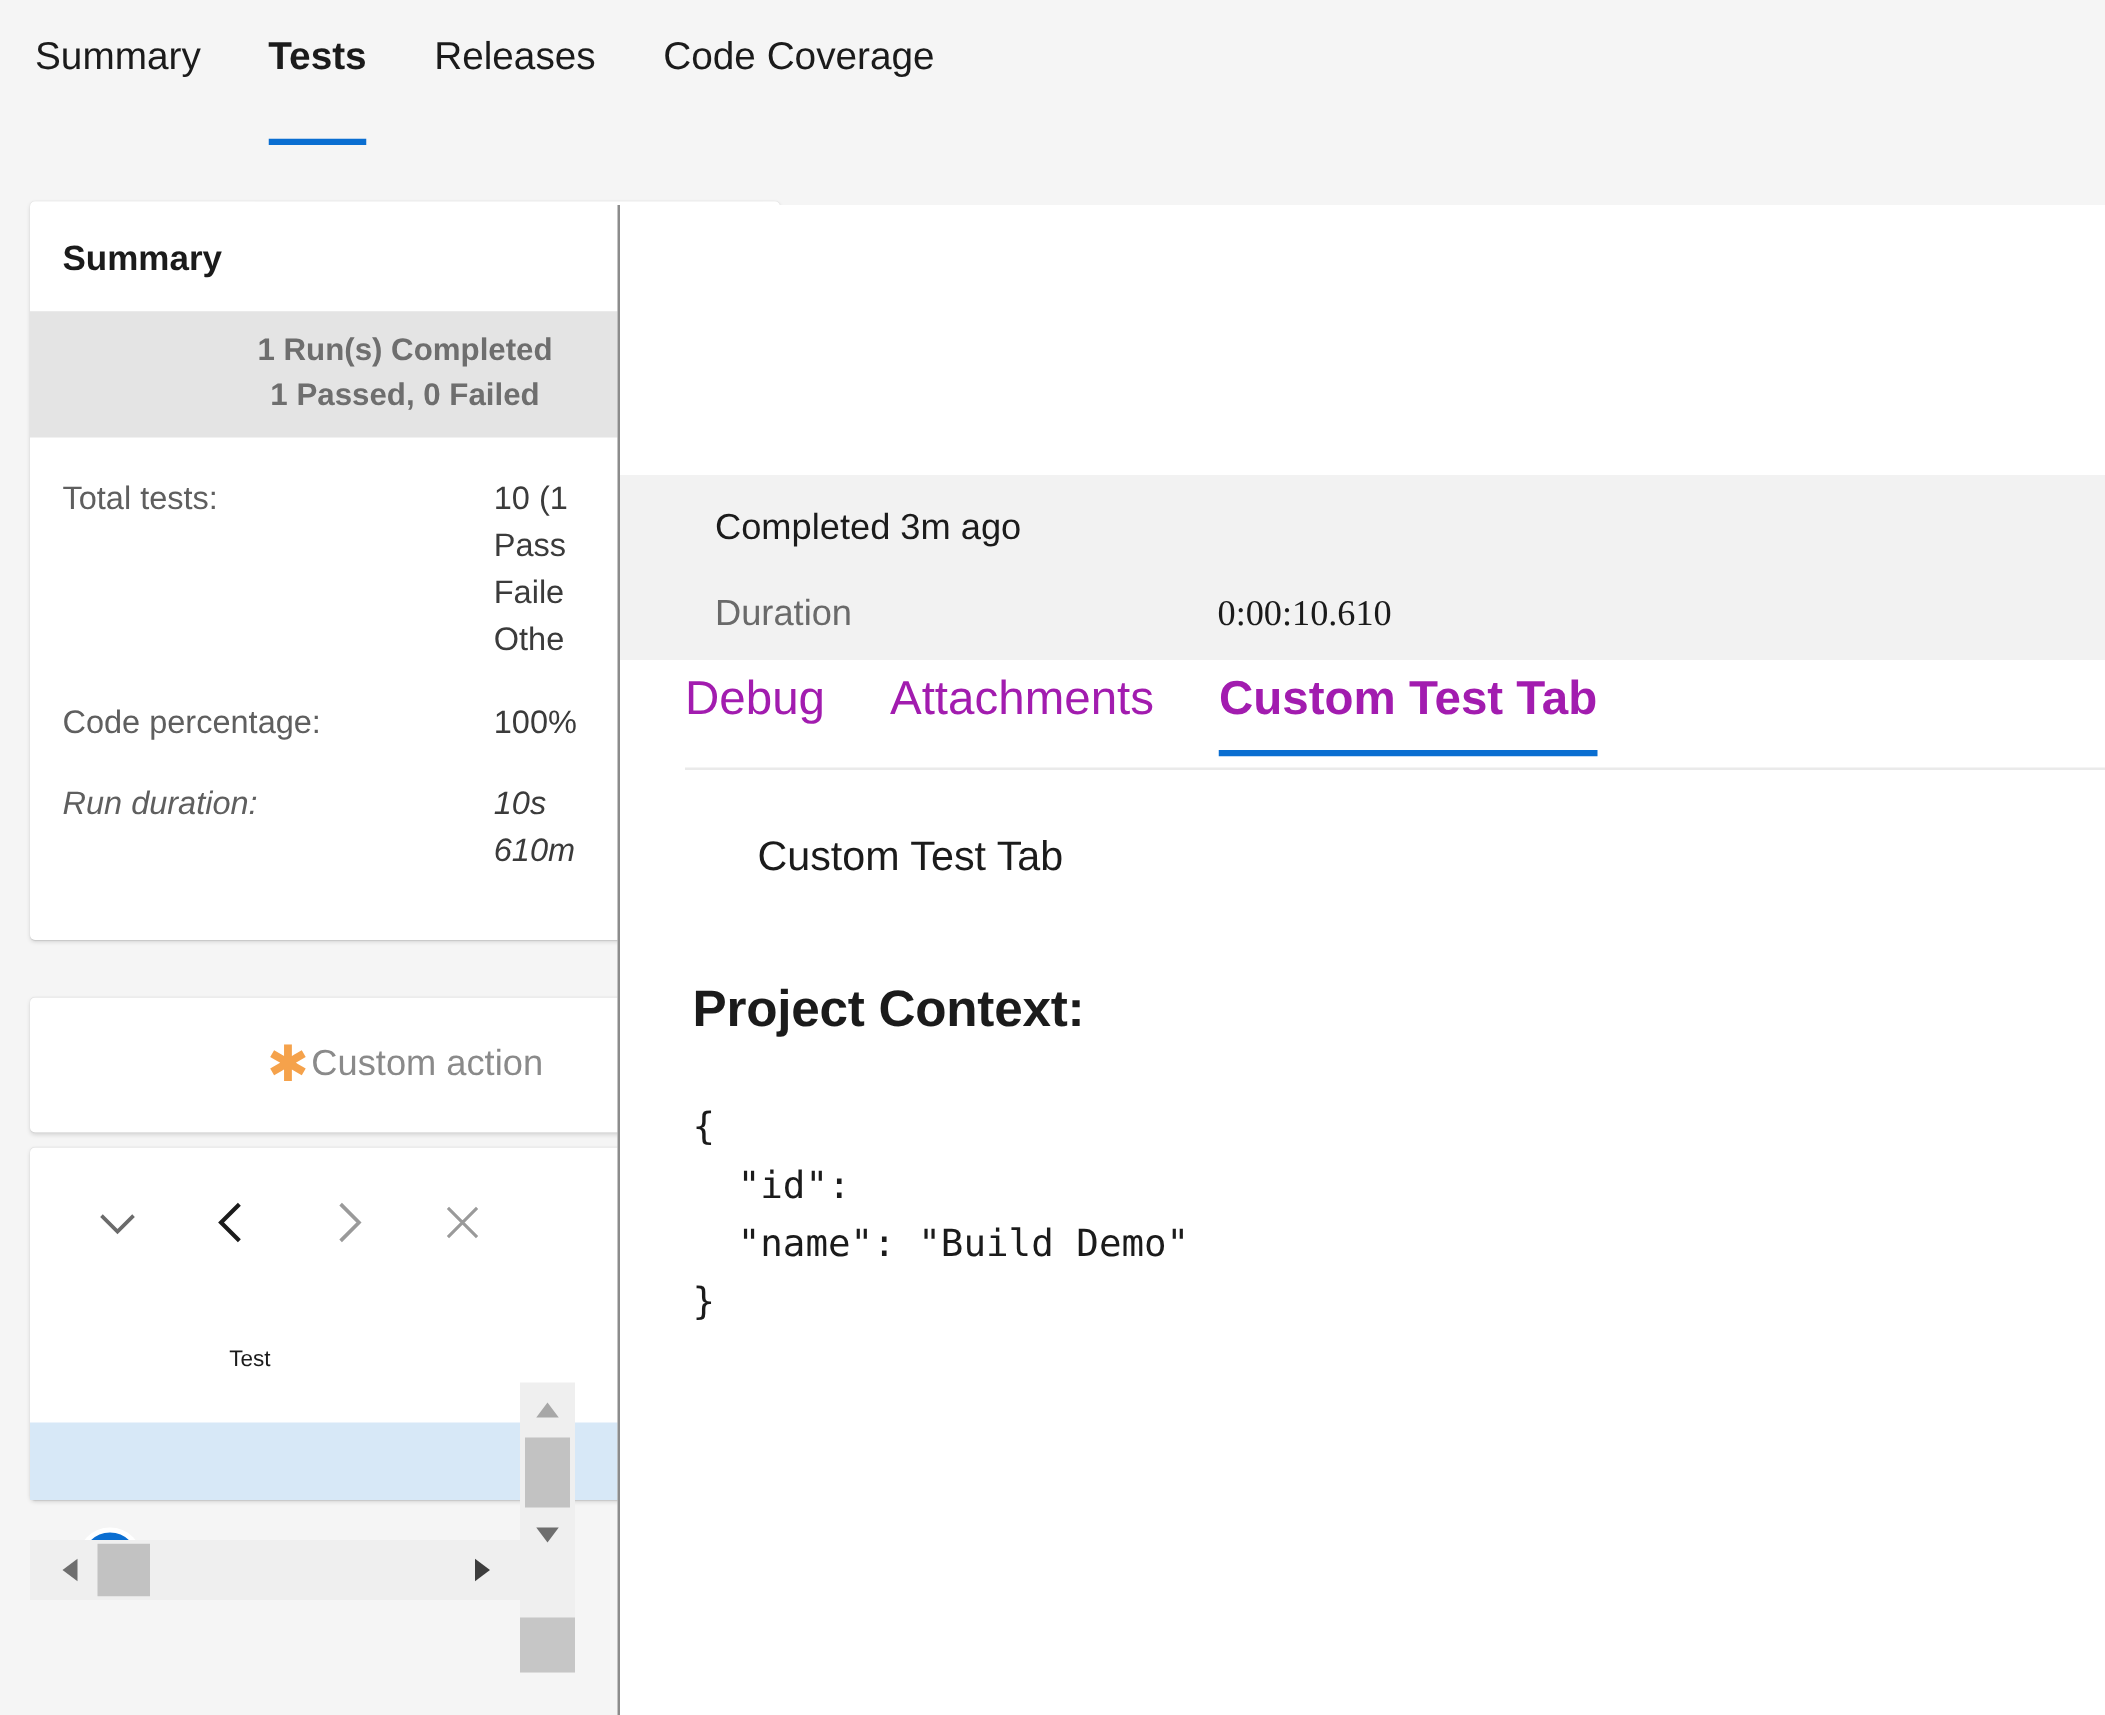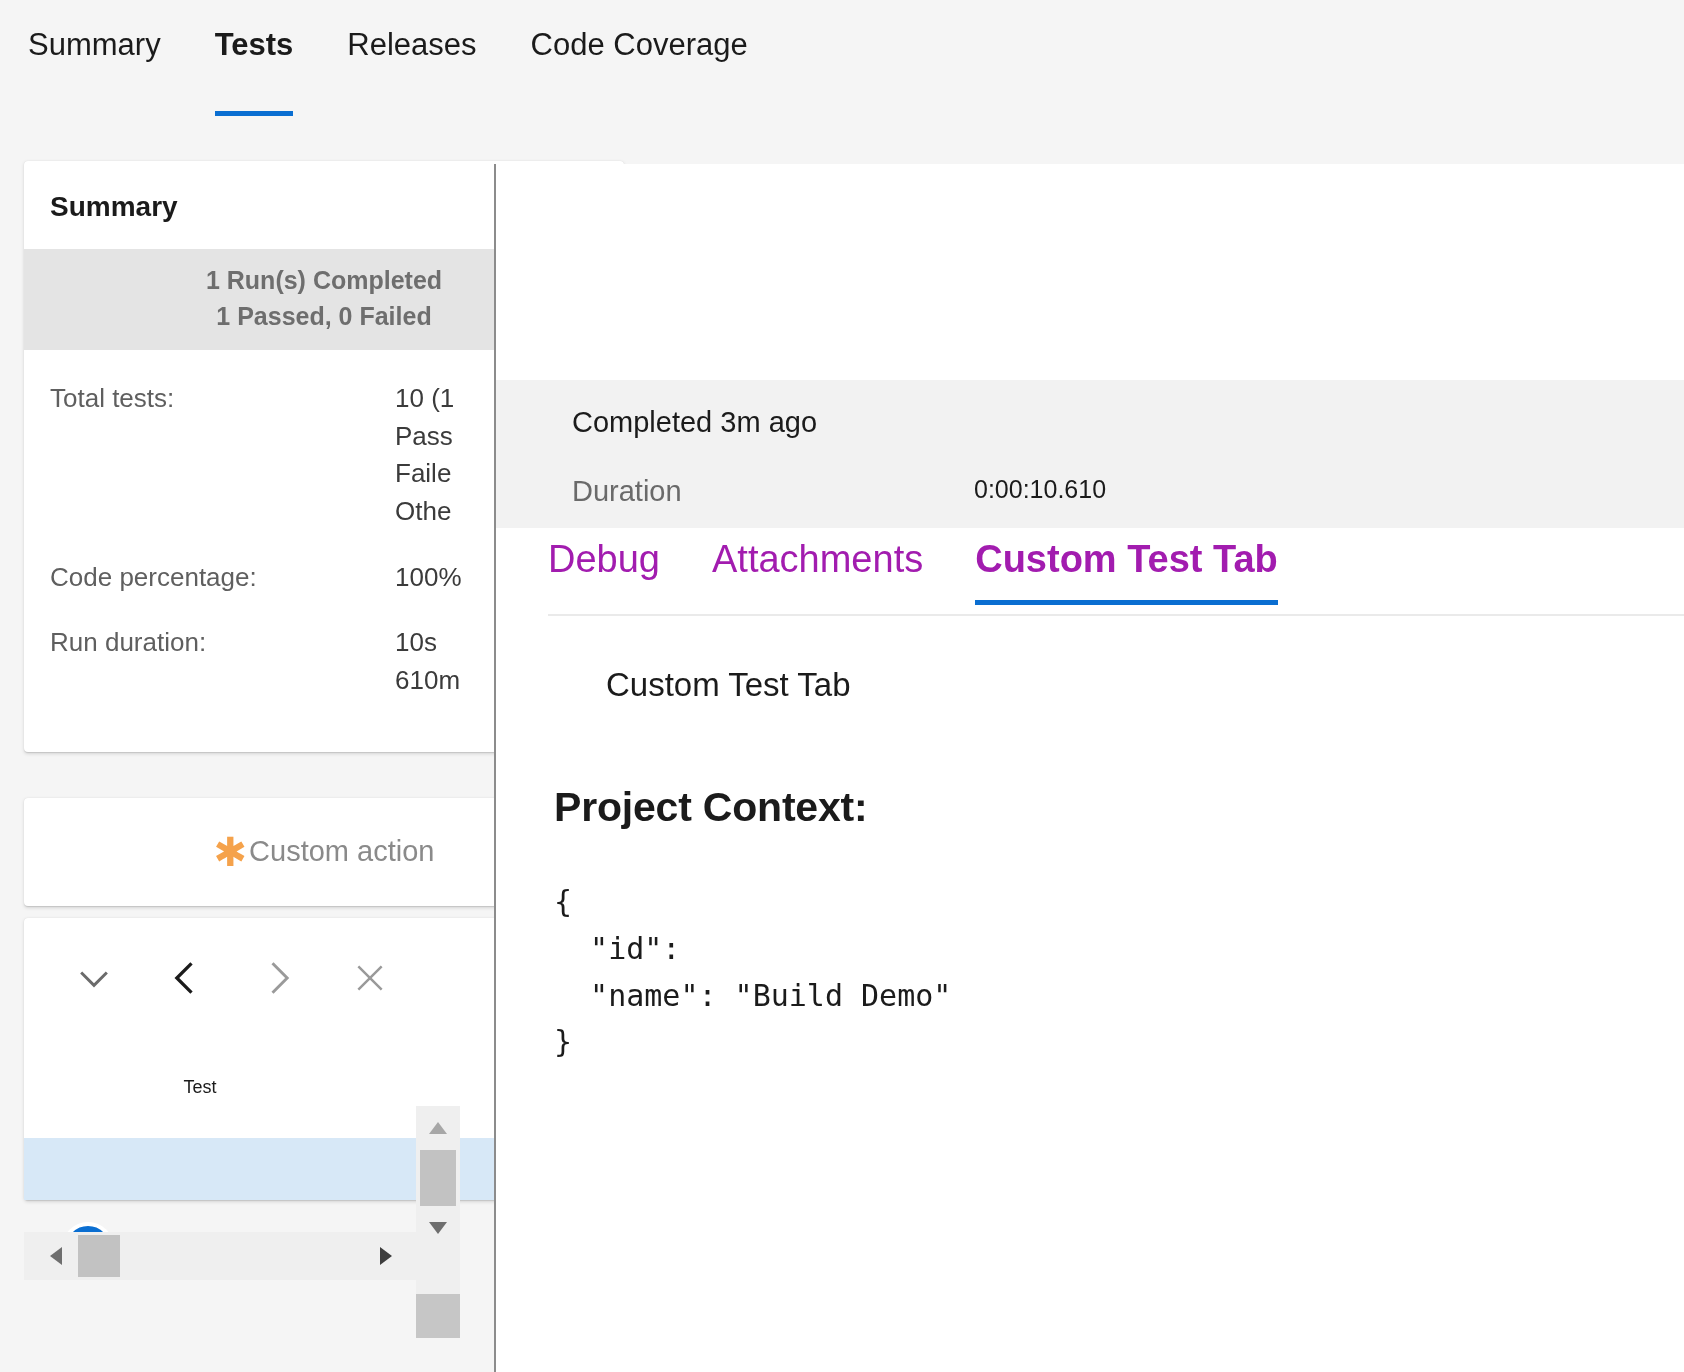--- a/index.html
+++ b/index.html
@@ -42,21 +42,21 @@
     padding: 30px 0 26px 26px;
   }
   .runbanner {
     background: #e4e4e4; padding: 14px 0 16px 0; text-align: center;
   }
   .runbanner div {
     font-size: 25px; font-weight: bold; color: #6e6e6e; line-height: 1.42;
   }
   .stats { padding: 30px 0 52px 0; }
   .stat-row { display: flex; padding: 0 0 0 26px; margin-bottom: 28px; }
-  .stat-row:last-child { margin-bottom: 0; }
+  .stat-row:last-child { margin-bottom: 0; font-style: italic; }
   .stat-label { width: 345px; font-size: 26px; color: #5f5f5f; line-height: 1.45; }
   .stat-values { font-size: 26px; color: #3b3b3b; line-height: 1.45; }
   .stat-values div { white-space: nowrap; }
 
   
   .action-card {
     width: 600px; margin-top: 46px; height: 108px;
     display: flex; align-items: center; justify-content: center;
   }
   .action-inner { display: flex; align-items: center; cursor: pointer; }
@@ -106,21 +106,21 @@
     position: absolute; left: 494px; top: 164px; width: 1190px; height: 1220px;
     background: #ffffff;
     border-left: 2px solid #8c8c8c;
   }
   .ov-head {
     position: absolute; left: 0; top: 216px; width: 1190px; height: 148px;
     background: #f2f2f2;
   }
   .ov-completed { position: absolute; left: 76px; top: 26px; font-size: 29px; color: #1b1b1b; }
   .ov-durlabel  { position: absolute; left: 76px; top: 95px; font-size: 29px; color: #6a6a6a; }
-  .ov-durvalue  { position: absolute; left: 478px; top: 95px; font-size: 25px; color: #1b1b1b; }
+  .ov-durvalue  { position: absolute; left: 478px; top: 95px; font-size: 29px; color: #1b1b1b; font-family: Liberation Serif, serif; }
 
   .ov-tabs {
     position: absolute; left: 52px; top: 374px; width: 1138px; height: 78px;
     border-bottom: 2px solid #eaeaea;
     display: flex; align-items: flex-start;
   }
   .ov-tab {
     position: relative; font-size: 38px; color: #a21caf;
     margin-right: 52px; padding-bottom: 22px; white-space: nowrap; cursor: pointer;
   }

